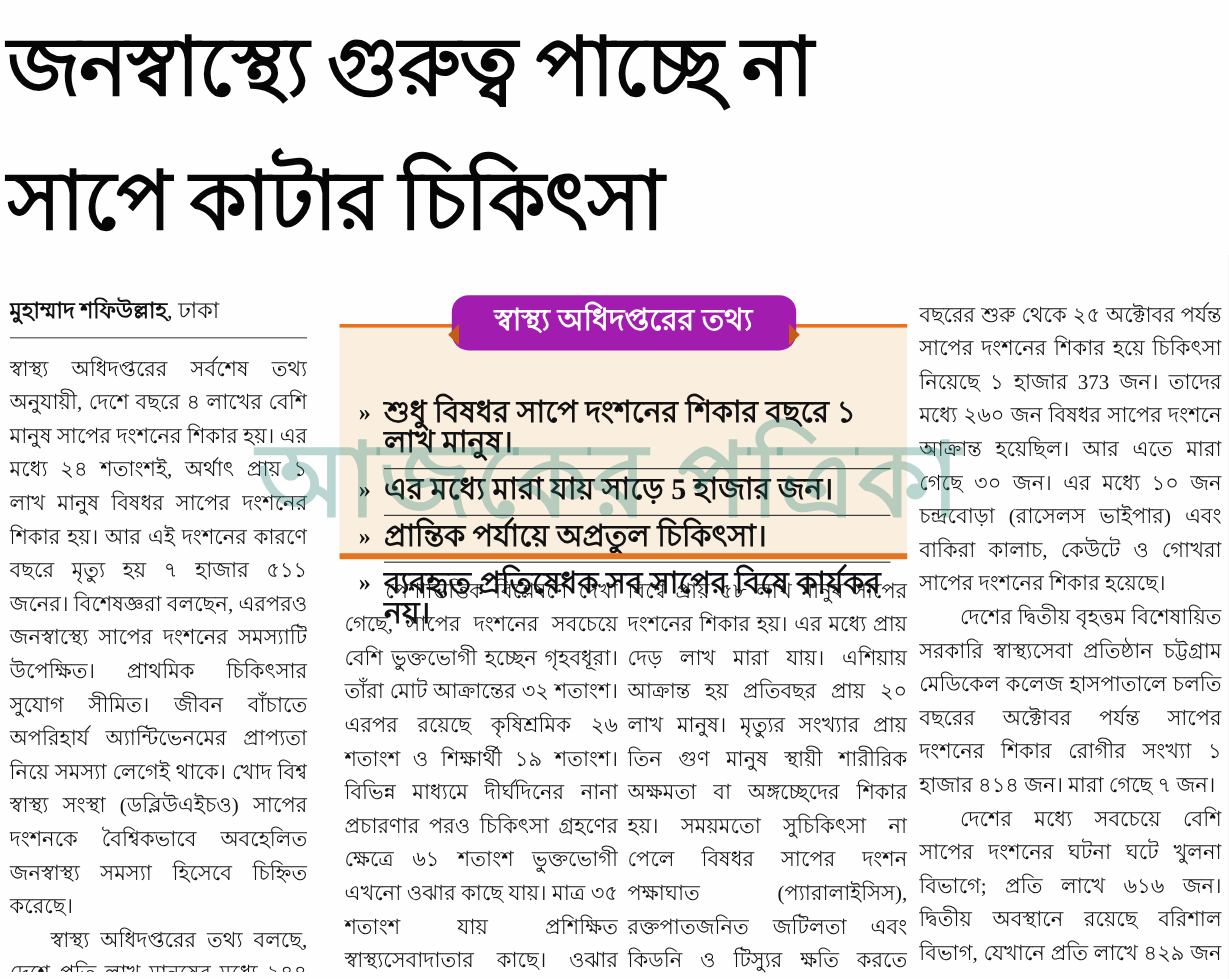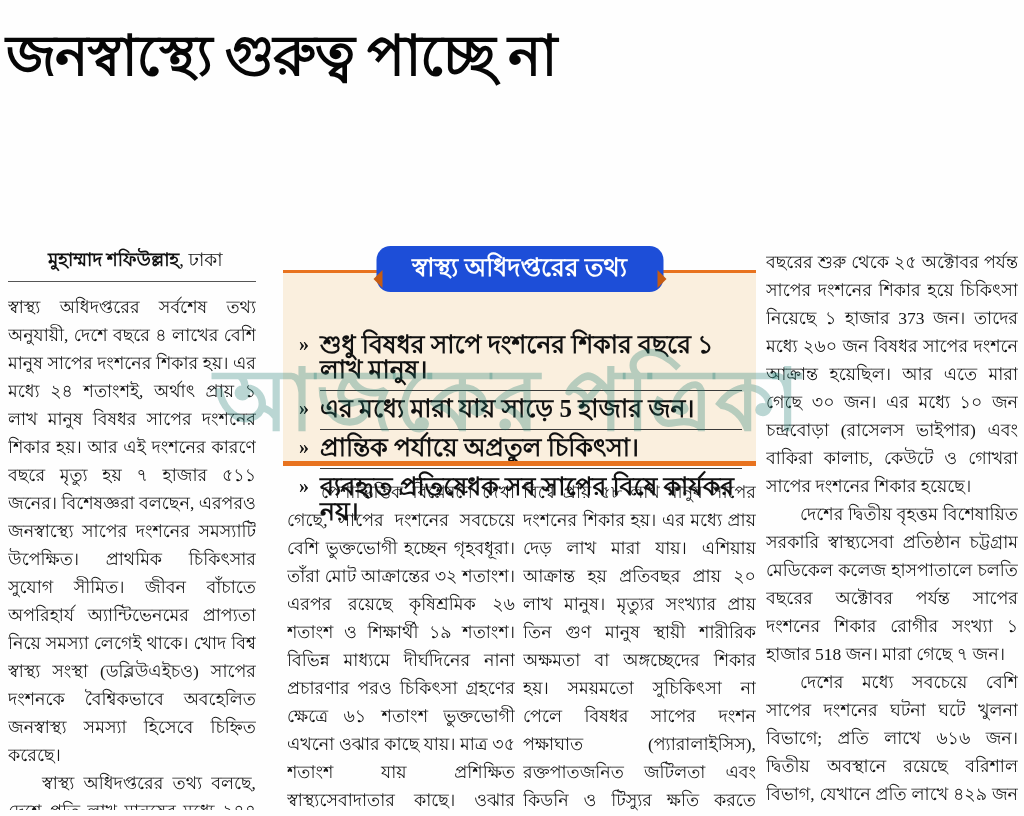--- a/index.html
+++ b/index.html
@@ -4,26 +4,26 @@
 <style>
   html,body{margin:0;padding:0;background:#e8e8e8;}
   .page{
     position:relative;width:1024px;height:816px;margin:0 auto;
     background:#fefefe;overflow:hidden;
     font-family:"Liberation Serif","DejaVu Serif",serif;color:#141414;
   }
   
   .headline{
     position:absolute;left:6px;top:0;width:1014px;margin:0;
-    font-size:56px;line-height:112px;font-weight:700;color:#060606;
+    font-size:68px;line-height:112px;font-weight:700;color:#060606;
     letter-spacing:-1px;
   }
   .headline div{white-space:nowrap;}
   
-  .byline{font-size:18.5px;line-height:24px;color:#111;margin-left:40px;}
+  .byline{font-size:18.5px;line-height:24px;color:#111;}
   .byname{font-weight:700;}
   .byrule{border:none;border-top:1.5px solid #555;margin:9px 0 11px 0;}
   
   .col{
     position:absolute;font-size:17.5px;line-height:28px;
     text-align:justify;overflow:hidden;
   }
   .col p{margin:0;}
   .ind{text-indent:34px;}
   .col1{left:8px;  top:248px;width:248px;height:562px;}
@@ -31,21 +31,21 @@
   .col3{left:523px;top:478px;width:233px;height:334px;}
   .col4{left:766px;top:248px;width:252px;height:562px;}
   
   .infobox{position:absolute;left:283px;top:246px;width:473px;height:220px;}
   .ibody{
     position:absolute;left:0;right:0;top:24px;bottom:0;
     background:#FAEFDE;border-top:3px solid #E8731F;
   }
   .tab{
     position:absolute;left:50%;transform:translateX(-50%);top:0;
-    background:#1d4ed8;color:#ffffff;font-weight:700;font-size:25px;
+    background:#a21caf;color:#ffffff;font-weight:700;font-size:25px;
     line-height:30px;padding:7px 36px 9px;border-radius:14px;
     white-space:nowrap;z-index:2;
   }
   .tab::before,.tab::after{
     content:"";position:absolute;top:24px;border:9px solid transparent;z-index:-1;
   }
   .tab::before{left:-12px;border-right-color:#c65c12;}
   .tab::after{right:-12px;border-left-color:#c65c12;}
   .bullets{position:absolute;top:54px;left:16px;right:14px;}
   .brow{display:flex;gap:11px;align-items:flex-start;margin-top:5px;}
@@ -60,20 +60,21 @@
     color:rgba(30,122,112,0.30);letter-spacing:2px;
   }
 </style>
 </head>
 <body>
 
 <div class="page">
 
   <h1 class="headline">
     <div>জনস্বাস্থ্যে গুরুত্ব পাচ্ছে না</div>
+    <div>সাপে কাটার চিকিৎসা</div>
   </h1>
 
   <div class="watermark">আজকের পত্রিকা</div>
 
   <div class="col col1">
     <div class="byline">
       <span class="byname">মুহাম্মাদ শফিউল্লাহ</span><span>, ঢাকা</span>
     </div>
     <hr class="byrule">
     <p>স্বাস্থ্য অধিদপ্তরের সর্বশেষ তথ্য অনুযায়ী, দেশে বছরে ৪ লাখের বেশি মানুষ সাপের দংশনের শিকার হয়। এর মধ্যে ২৪ শতাংশই, অর্থাৎ প্রায় ১ লাখ মানুষ বিষধর সাপের দংশনের শিকার হয়। আর এই দংশনের কারণে বছরে মৃত্যু হয় ৭ হাজার ৫১১ জনের। বিশেষজ্ঞরা বলছেন, এরপরও জনস্বাস্থ্যে সাপের দংশনের সমস্যাটি উপেক্ষিত। প্রাথমিক চিকিৎসার সুযোগ সীমিত। জীবন বাঁচাতে অপরিহার্য অ্যান্টিভেনমের প্রাপ্যতা নিয়ে সমস্যা লেগেই থাকে। খোদ বিশ্ব স্বাস্থ্য সংস্থা (ডব্লিউএইচও) সাপের দংশনকে বৈশ্বিকভাবে অবহেলিত জনস্বাস্থ্য সমস্যা হিসেবে চিহ্নিত করেছে।</p>
@@ -110,18 +111,18 @@
 
   </div>
 
   <div class="col col3">
     <p>বিশ্বে প্রায় ৫৮ লাখ মানুষ সাপের দংশনের শিকার হয়। এর মধ্যে প্রায় দেড় লাখ মারা যায়। এশিয়ায় আক্রান্ত হয় প্রতিবছর প্রায় ২০ লাখ মানুষ। মৃত্যুর সংখ্যার প্রায় তিন গুণ মানুষ স্থায়ী শারীরিক অক্ষমতা বা অঙ্গচ্ছেদের শিকার হয়। সময়মতো সুচিকিৎসা না পেলে বিষধর সাপের দংশন পক্ষাঘাত (প্যারালাইসিস), রক্তপাতজনিত জটিলতা এবং কিডনি ও টিস্যুর ক্ষতি করতে পারে।</p>
 
   </div>
 
   <div class="col col4">
     <p>বছরের শুরু থেকে ২৫ অক্টোবর পর্যন্ত সাপের দংশনের শিকার হয়ে চিকিৎসা নিয়েছে ১ হাজার 373 জন। তাদের মধ্যে ২৬০ জন বিষধর সাপের দংশনে আক্রান্ত হয়েছিল। আর এতে মারা গেছে ৩০ জন। এর মধ্যে ১০ জন চন্দ্রবোড়া (রাসেলস ভাইপার) এবং বাকিরা কালাচ, কেউটে ও গোখরা সাপের দংশনের শিকার হয়েছে।</p>
-    <p class="ind">দেশের দ্বিতীয় বৃহত্তম বিশেষায়িত সরকারি স্বাস্থ্যসেবা প্রতিষ্ঠান চট্টগ্রাম মেডিকেল কলেজ হাসপাতালে চলতি বছরের অক্টোবর পর্যন্ত সাপের দংশনের শিকার রোগীর সংখ্যা ১ হাজার 518 জন। মারা গেছে ৭ জন।</p>
+    <p class="ind">দেশের দ্বিতীয় বৃহত্তম বিশেষায়িত সরকারি স্বাস্থ্যসেবা প্রতিষ্ঠান চট্টগ্রাম মেডিকেল কলেজ হাসপাতালে চলতি বছরের অক্টোবর পর্যন্ত সাপের দংশনের শিকার রোগীর সংখ্যা ১ হাজার ৪১৪ জন। মারা গেছে ৭ জন।</p>
     <p class="ind">দেশের মধ্যে সবচেয়ে বেশি সাপের দংশনের ঘটনা ঘটে খুলনা বিভাগে; প্রতি লাখে ৬১৬ জন। দ্বিতীয় অবস্থানে রয়েছে বরিশাল বিভাগ, যেখানে প্রতি লাখে ৪২৯ জন সাপের দংশনের শিকার হয়। সারা দেশের ২৬টি জেলার সরকারি হাসপাতাল ও সিভিল সার্জন কার্যালয় সূত্রে জানা গেছে, চলতি বছরের শুরু থেকে অক্টোবর পর্যন্ত ওই সব এলাকায় সাড়ে</p>
 
   </div>
 
 </div>
 
 </body></html>

